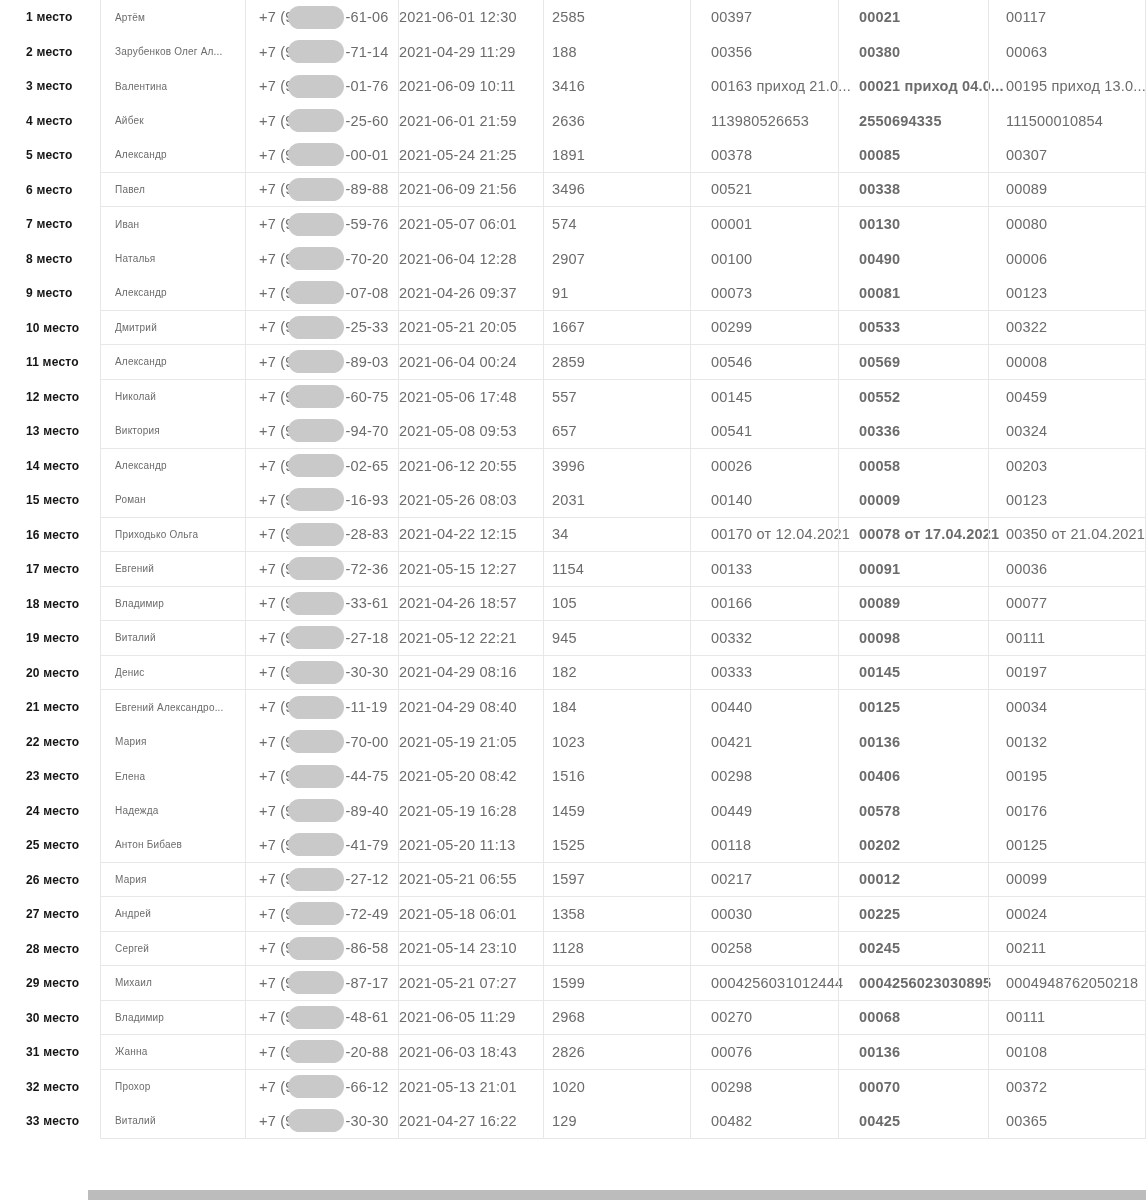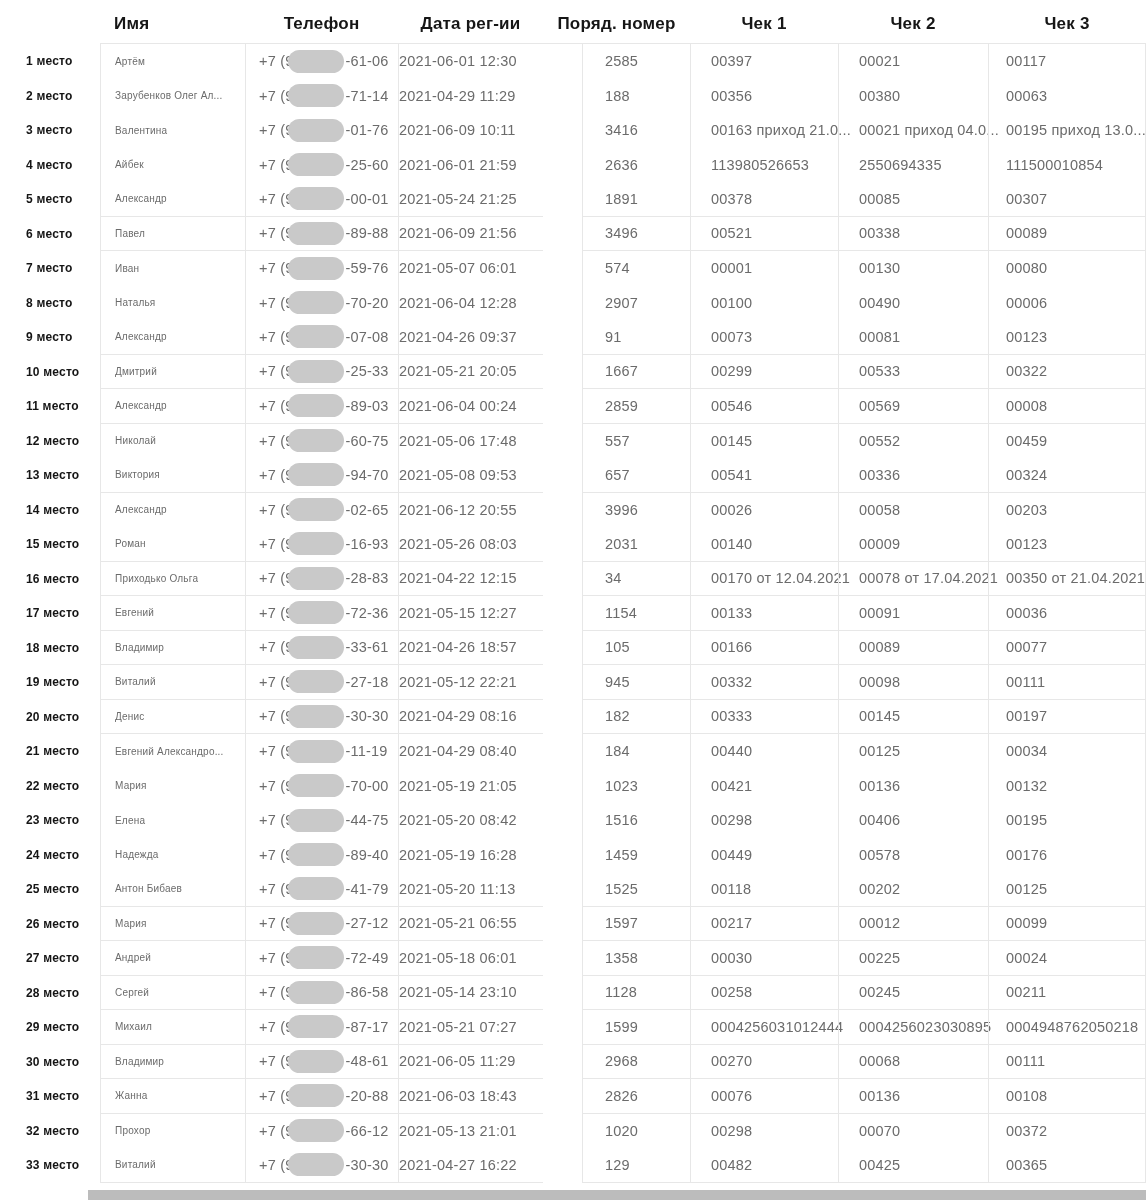--- a/index.html
+++ b/index.html
@@ -53,23 +53,23 @@
   .cell.place{
     font-size:12px;
     font-weight:700;
     color:var(--place-text);
     padding-left:26px;
     letter-spacing:.2px;
   }
   .cell.name{padding-left:14px;font-size:10px;}
   .cell.phone{padding-left:13px;}
   .cell.date{}
-  .cell.serial{padding-left:22px;margin-left:39px;}
+  .cell.serial{padding-left:8px;}
   .cell.c1{padding-left:20px;}
-  .cell.c2{padding-left:20px;}
+  .cell.c2{padding-left:20px;font-weight:bold;}
   .cell.c3{padding-left:17px;text-align:right;}
   .redact{
     display:inline-block;
     width:56px;height:23px;
     background:var(--redaction);
     border-radius:12px;
     margin:0 1px 0 -5px;
     flex:none;
   }
   .bottom-strip{
@@ -77,30 +77,20 @@
     left:88px;top:1190px;
     width:1058px;height:10px;
     background:var(--bottom-bar);
   }
 </style>
 </head>
 <body>
 
 <div>
 
-  <div class="grid-row header-row">
-    <div class="hcell place-h"></div>
-    <div class="hcell name-h">Имя</div>
-    <div class="hcell">Телефон</div>
-    <div class="hcell">Дата рег-ии</div>
-    <div class="hcell">Поряд. номер</div>
-    <div class="hcell">Чек 1</div>
-    <div class="hcell">Чек 2</div>
-    <div class="hcell">Чек 3</div>
-  </div>
 
   <div id="rows">
       <div class="grid-row row">
     <div class="cell place">1 место</div>
     <div class="cell v name">Артём</div>
     <div class="cell v phone">
       <span>+7 (9</span>
           <span class="redact"></span>
           <span>-61-06</span>
     </div>

